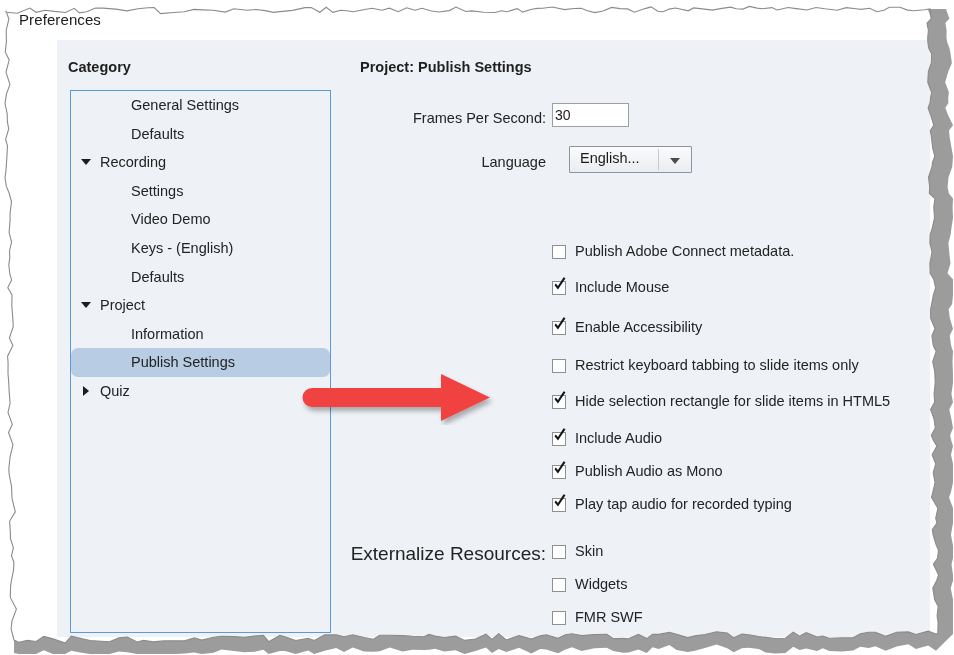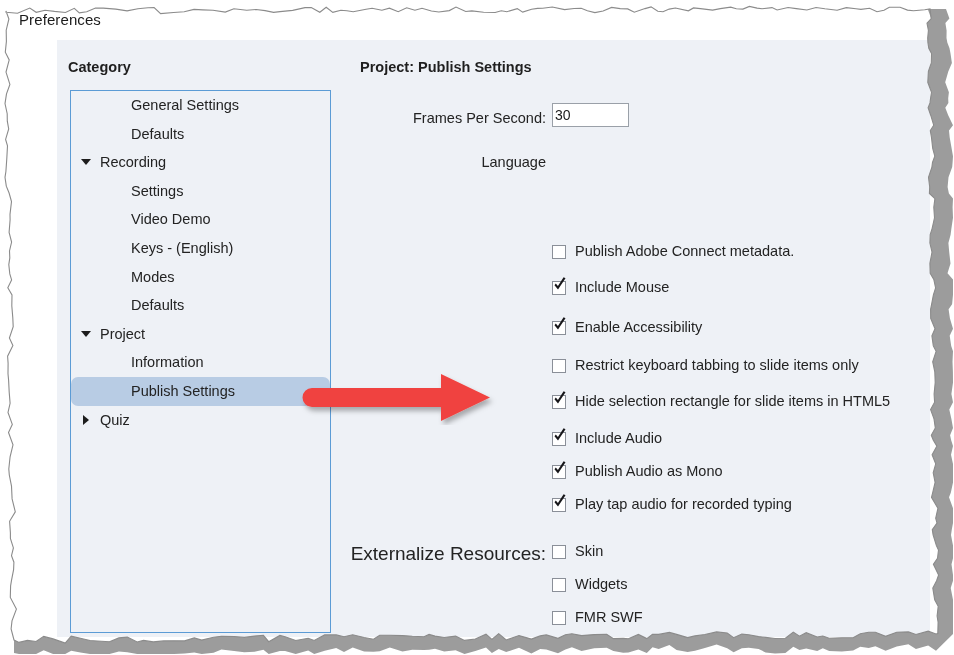--- a/index.html
+++ b/index.html
@@ -282,23 +282,20 @@
           <div class="tree-row lvl1">
             <span class="lbl">Settings</span>
           </div>
           <div class="tree-row lvl1">
             <span class="lbl">Video Demo</span>
           </div>
           <div class="tree-row lvl1">
             <span class="lbl">Keys - (English)</span>
           </div>
           <div class="tree-row lvl1">
-            <span class="lbl">Modes</span>
-          </div>
-          <div class="tree-row lvl1">
             <span class="lbl">Defaults</span>
           </div>
           <div class="tree-row lvl0">
             <span class="tw open">
               <i></i>
             </span>
             <span class="lbl">Project</span>
           </div>
           <div class="tree-row lvl1">
             <span class="lbl">Information</span>
@@ -313,20 +310,25 @@
             <span class="lbl">Quiz</span>
           </div>
         </div>
 
       <div id="pane-title">Project: Publish Settings</div>
 
       <div class="field-label" id="fps-label">Frames Per Second:</div>
       <input id="fps-input" type="text" value="30" style="">
 
       <div class="field-label" id="lang-label">Language</div>
+      <div id="lang-select">
+        <span class="sel-text">English...</span>
+        <span class="sel-divider"></span>
+        <span class="sel-arrow"></span>
+      </div>
 
       <div id="options-group">
           <div class="cb-row" style="top: 203px;">
             <span class="cb-box"></span>
             <span class="cb-label">Publish Adobe Connect metadata.</span>
           </div>
           <div class="cb-row" style="top: 239px;">
             <span class="cb-box">
               <svg class="tick" viewBox="0 0 14 16">
                 <path d="M1.5,8.2 L5,12.4 L12.5,1.3 L10.6,0.2 L4.9,8.9 L2.8,6.6 Z" fill="#17171a"></path>

